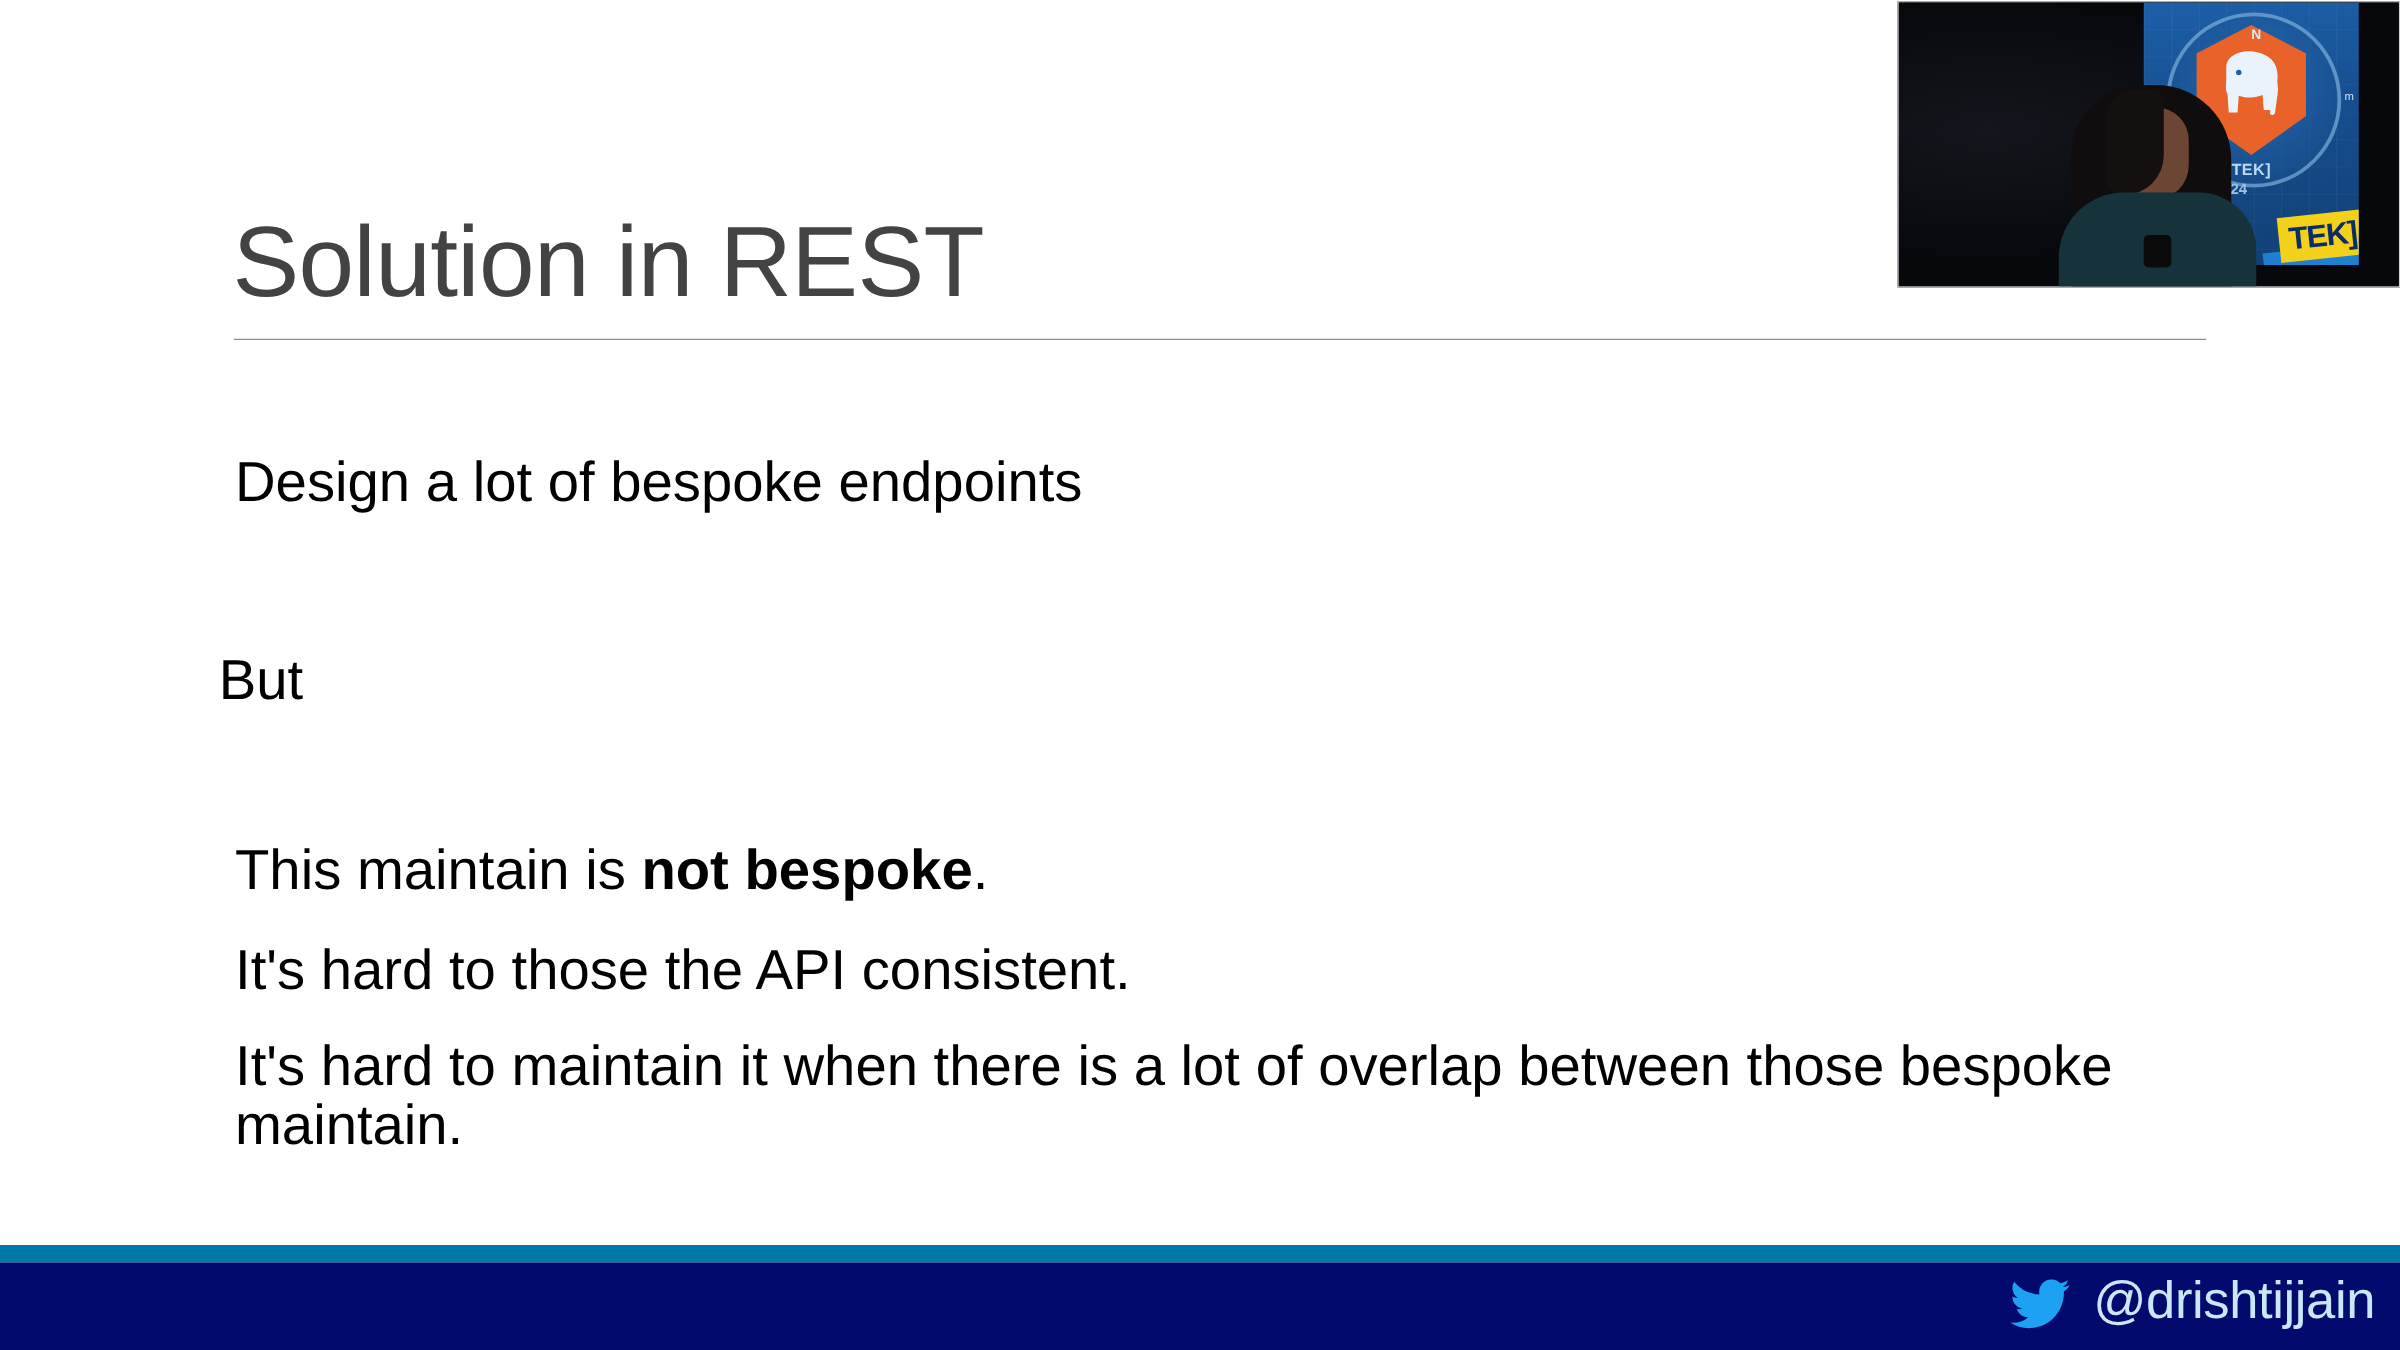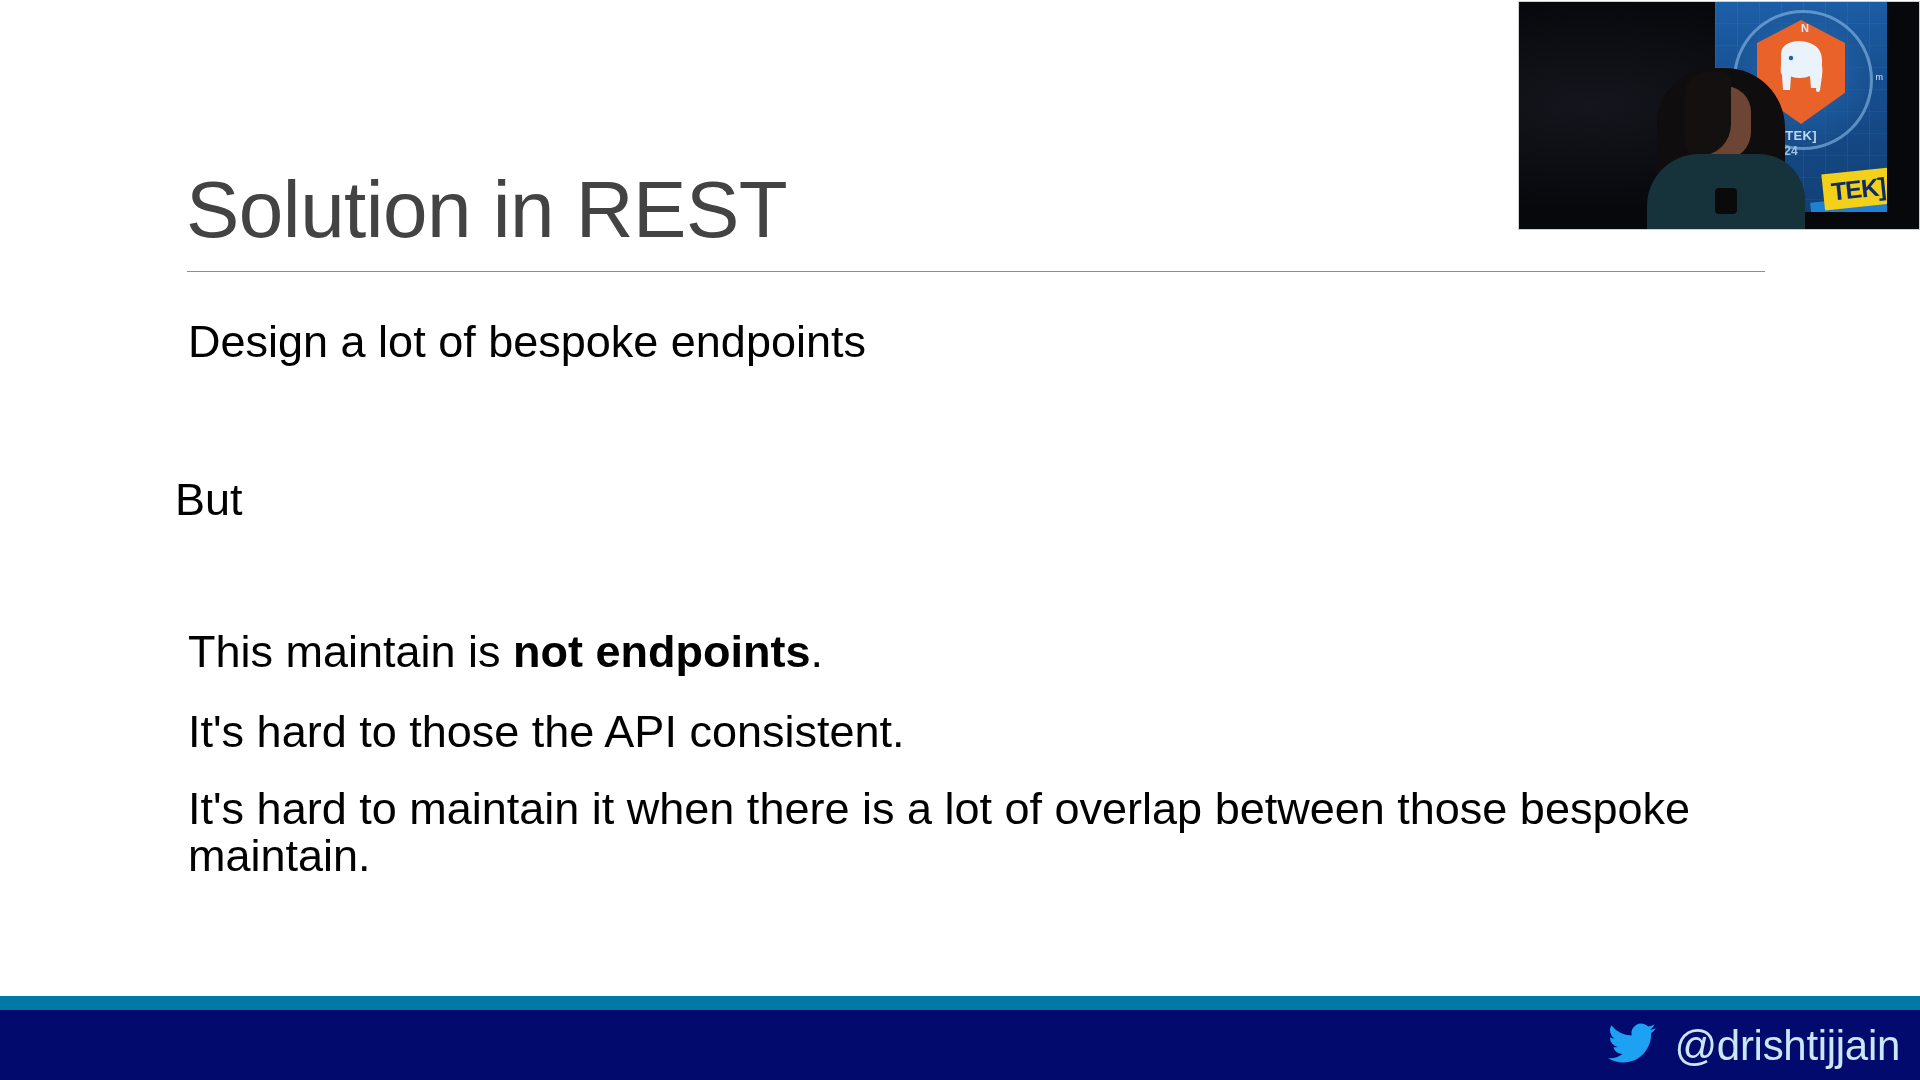--- a/index.html
+++ b/index.html
@@ -51,20 +51,21 @@
     top: 0;
     width: 1920px;
   }
 
   .line {
     position: absolute;
     color: #000000;
     font-size: 45px;
     line-height: 1.12;
     white-space: nowrap;
+    margin-top: 44px;
   }
 
   .line-design {
     left: 188px;
     top: 317px;
   }
 
   .line-but {
     left: 175px;
     top: 475px;
@@ -277,21 +278,21 @@
     top: 1010px;
     width: 1920px;
     height: 70px;
     background: #020a6e;
   }
   .footer-handle {
     position: absolute;
     right: 20px;
     top: 1019px;
     display: flex;
-    align-items: flex-end;
+    align-items: flex-start;
     gap: 14px;
   }
   .twitter-bird { width: 58px; height: 48px; display: block; }
   .handle-text {
     color: #c9e7f7;
     font-size: 42px;
     font-weight: 400;
     letter-spacing: -0.3px;
     line-height: 1;
     white-space: nowrap;
@@ -305,21 +306,21 @@
   <div class="slide-title">Solution in REST</div>
   <div class="title-rule"></div>
 
   <div class="body-block">
 
     <div class="line line-design">Design a lot of bespoke endpoints</div>
 
     <div class="line line-but">But</div>
 
     <div class="line line-scalable">
-      <span>This maintain is </span><span class="bold">not endpoints</span><span>.</span>
+      <span>This maintain is </span><span class="bold">not bespoke</span><span>.</span>
     </div>
 
     <div class="line line-consistent">It's hard to those the API consistent.</div>
 
     <div class="line line-overlap">It's hard to maintain it when there is a lot of overlap between those bespoke maintain.</div>
   </div>
 
   <div class="speaker-video">
     <div class="vid-stage"></div>
 

